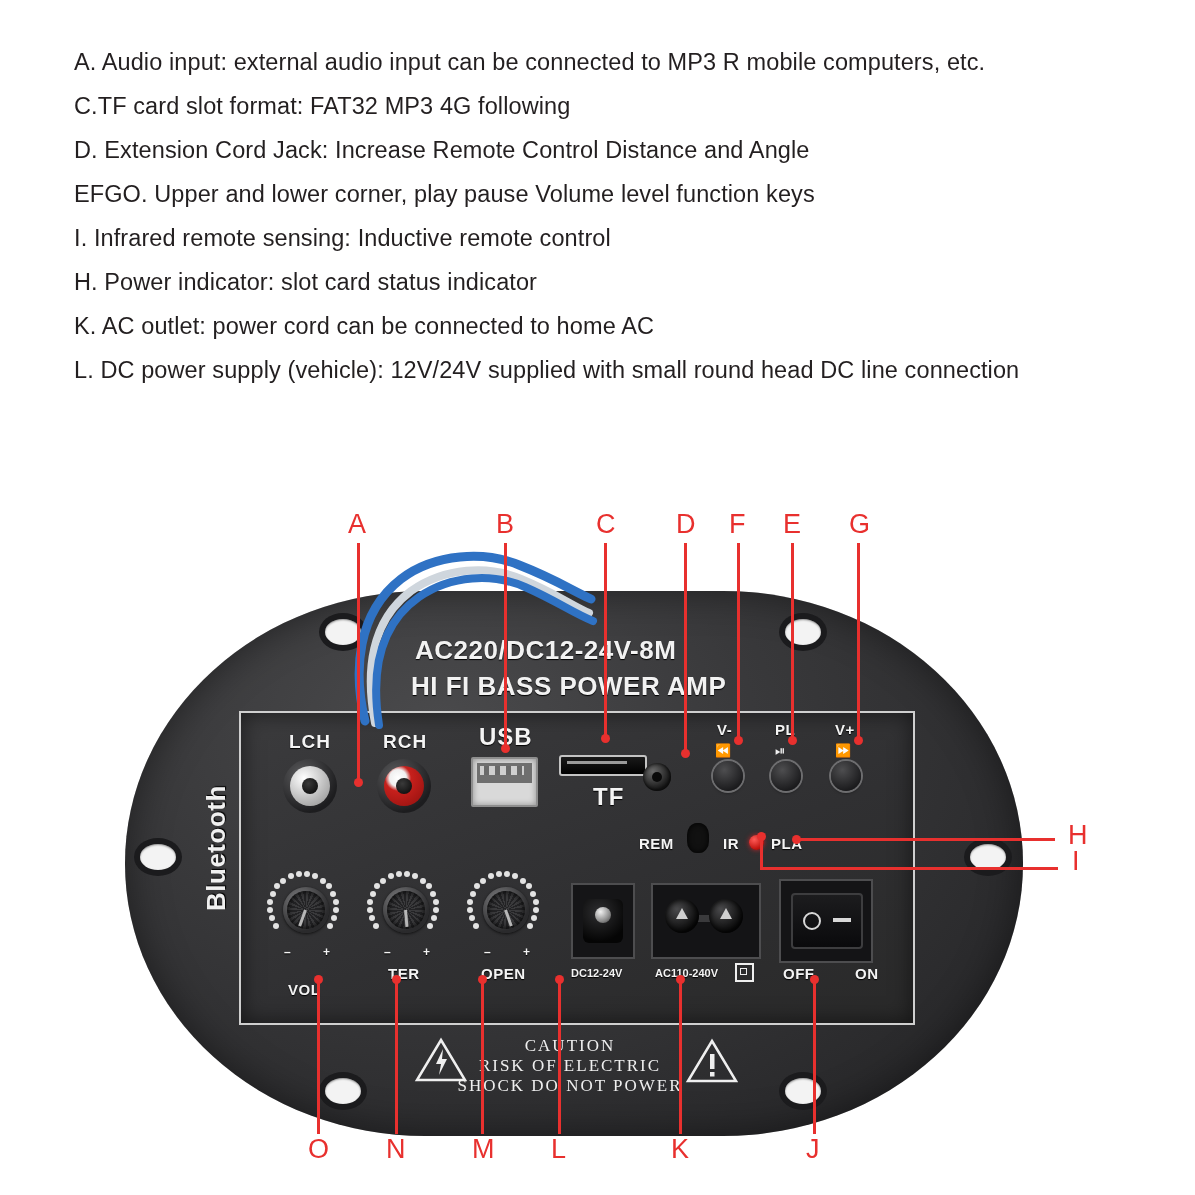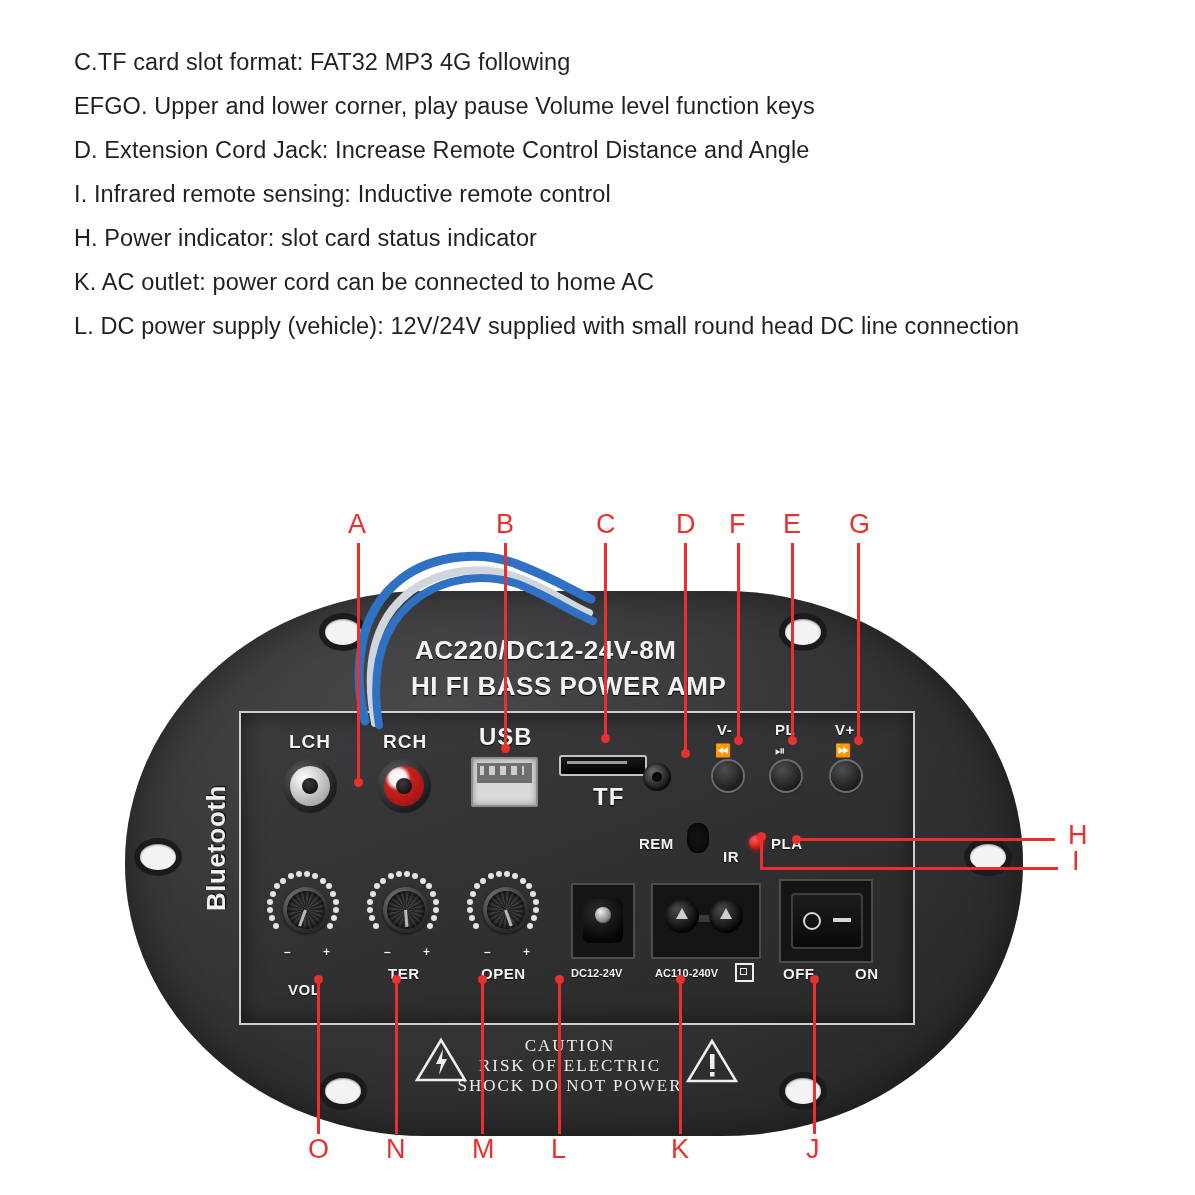--- a/index.html
+++ b/index.html
@@ -126,23 +126,24 @@
   .rocker .dash{position:absolute;right:10px;top:23px;width:18px;height:3.5px;background:#d8d8d8;}
 
   
   .caution{position:absolute;color:#efefef;text-align:center;white-space:nowrap;
            font-family:"Liberation Serif","DejaVu Serif",serif;font-size:17px;letter-spacing:2px;line-height:20px;}
 </style>
 </head>
 <body>
 
 <div id="desc">
+  <div class="desc-line">A. Audio input: external audio input can be connected to MP3 R mobile computers, etc.</div>
   <div class="desc-line">C.TF card slot format: FAT32 MP3 4G following</div>
+  <div class="desc-line">D. Extension Cord Jack: Increase Remote Control Distance and Angle</div>
   <div class="desc-line">EFGO. Upper and lower corner, play pause Volume level function keys</div>
-  <div class="desc-line">D. Extension Cord Jack: Increase Remote Control Distance and Angle</div>
   <div class="desc-line">I. Infrared remote sensing: Inductive remote control</div>
   <div class="desc-line">H. Power indicator: slot card status indicator</div>
   <div class="desc-line">K. AC outlet: power cord can be connected to home AC</div>
   <div class="desc-line">L. DC power supply (vehicle): 12V/24V supplied with small round head DC line connection</div>
 </div>
 
 <div id="stage">
 
   <div id="board">
 
@@ -194,21 +195,21 @@
 
       <div class="lbl lbl-md" style="left:534px;top:8px;">PL</div>
       <div style="position:absolute;left:534px;top:30px;color:#f0f0f0;font-size:13px;">⏯</div>
       <div class="pbtn" style="left:530px;top:48px;"></div>
 
       <div class="lbl lbl-md" style="left:594px;top:8px;">V+</div>
       <div style="position:absolute;left:594px;top:30px;color:#f0f0f0;font-size:13px;">⏩</div>
       <div class="pbtn" style="left:590px;top:48px;"></div>
 
       <div class="irwin" style="left:446px;top:110px;"></div>
-      <div class="lbl lbl-md" style="left:482px;top:122px;margin-top:13px;">IR</div>
+      <div class="lbl lbl-md" style="left:482px;top:122px;">IR</div>
       <div class="ledred" style="left:508px;top:122px;"></div>
       <div class="lbl lbl-md" style="left:530px;top:122px;">PLA</div>
 
       <div class="dots" style="left:28px;top:160px;">
           <i style="left: 3.96798px; top: 49.928px;"></i>
           <i style="left: 0.0484899px; top: 42.4457px;"></i>
           <i style="left: -1.84316px; top: 34.2135px;"></i>
           <i style="left: -1.58305px; top: 25.7707px;"></i>
           <i style="left: 0.811802px; top: 17.6706px;"></i>
           <i style="left: 5.18448px; top: 10.4438px;"></i>

